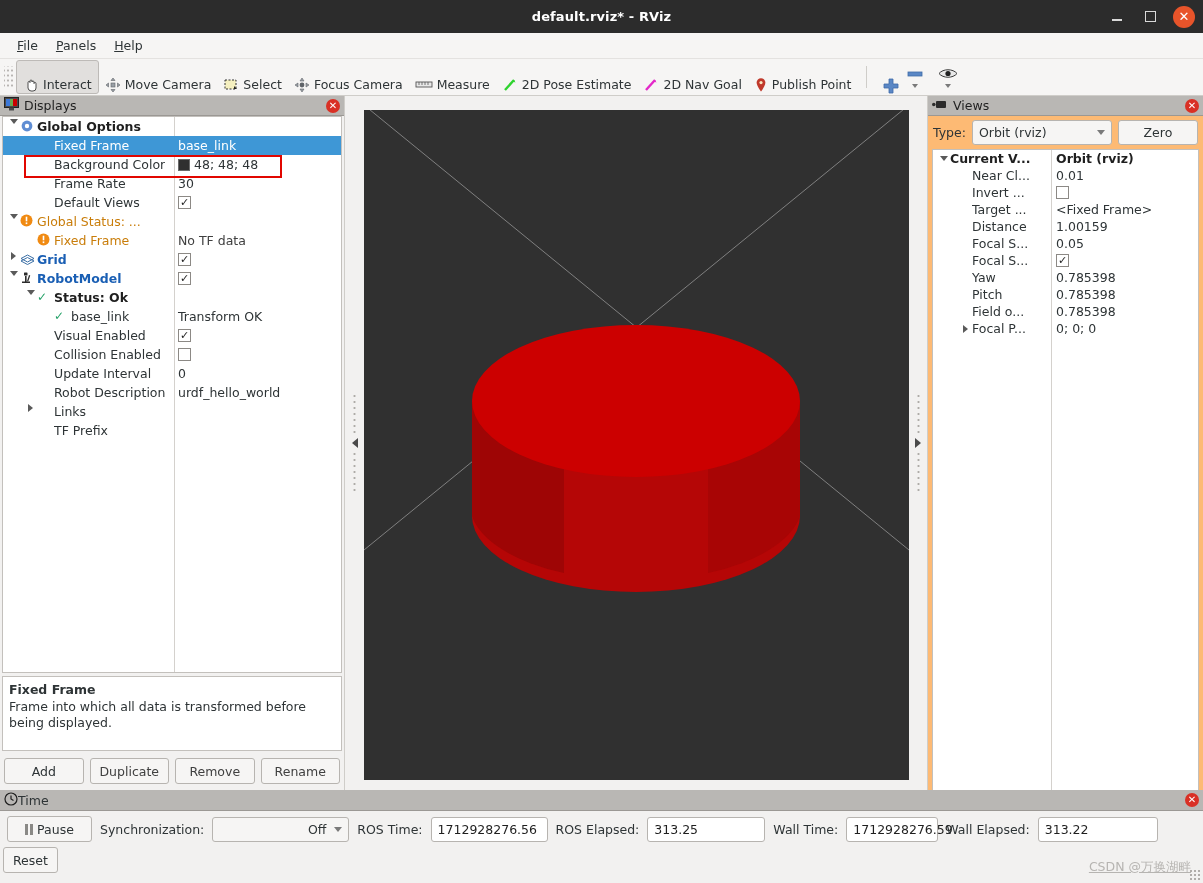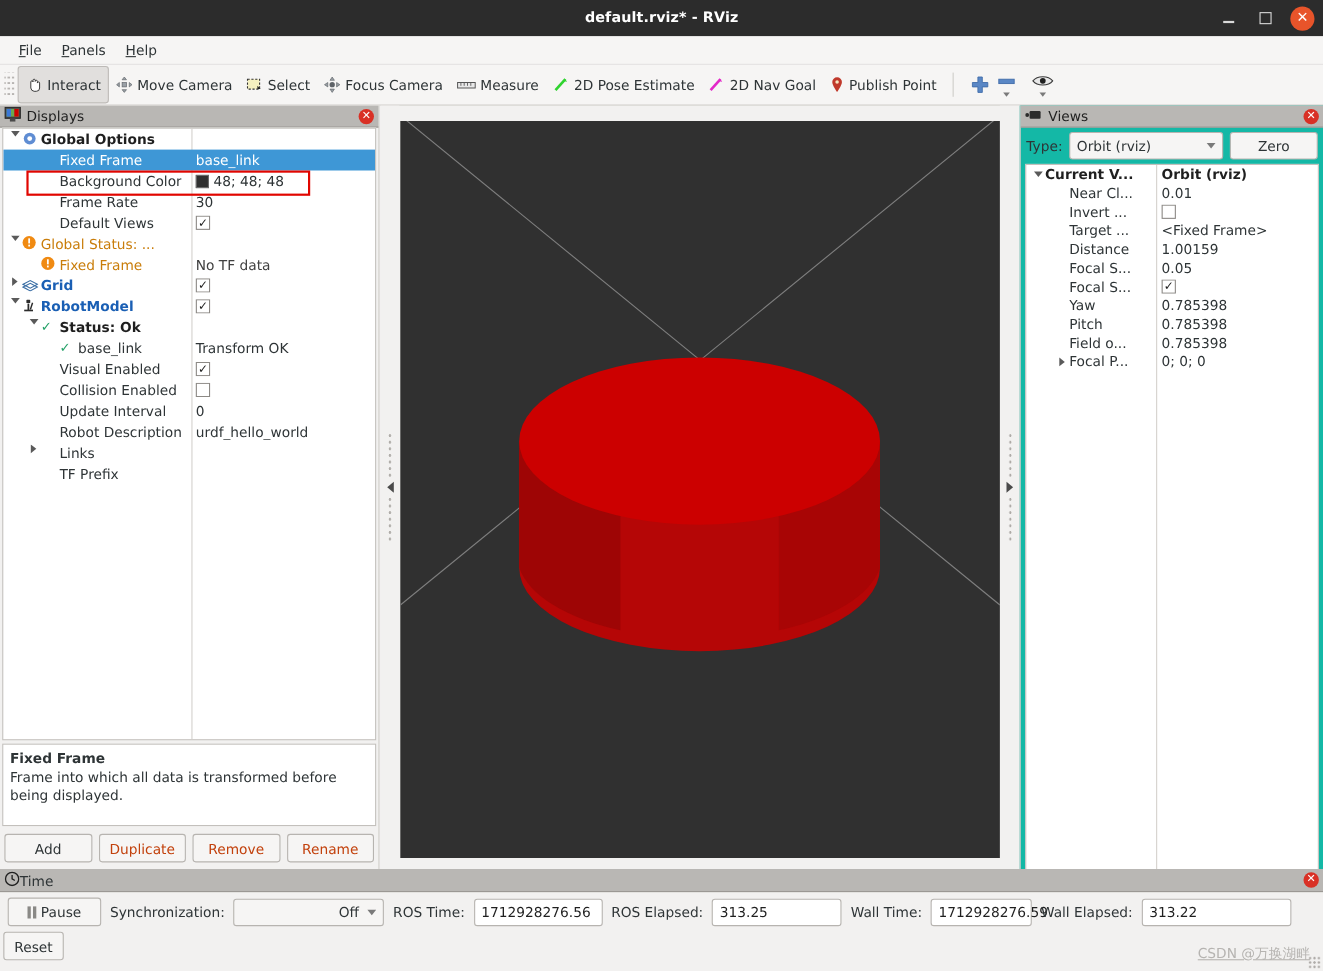--- a/index.html
+++ b/index.html
@@ -63,21 +63,21 @@
     position: absolute; left: 0; top: 59px; width: 1203px; height: 37px;
     background: #f6f5f4; display: flex; align-items: center;
     border-bottom: 1px solid #cfcdc9; padding-left: 4px;
   }
   .grip {
     width: 9px; height: 22px; margin-right: 3px;
     background-image: radial-gradient(circle, #b8b5b2 1px, transparent 1.2px);
     background-size: 4px 5px; background-position: 2px 2px;
   }
   .tool {
-    display: flex; align-items: center; gap: 4px;
+    display: flex; align-items: flex-start; gap: 4px;
     height: 27px; padding: 16px 6px; font-size: 12.5px; color: #2e3436;
     white-space: nowrap;
   }
   .tool.checked {
     background: #e1dfdd; border: 1px solid #bdbab7; border-radius: 3px;
   }
   .tool svg { display: block; }
   .tsep {
     width: 1px; height: 22px; background: #cfcdc9; margin: 0 9px;
   }
@@ -173,21 +173,21 @@
   .desc-box b { font-weight: bold; }
   .btnrow {
     display: flex; gap: 6px; padding: 7px 4px 6px 4px;
   }
   .btn {
     flex: 1 1 0; height: 26px; background: #f6f5f4;
     border: 1px solid #b7b4b0; border-radius: 3px;
     display: flex; align-items: center; justify-content: center;
     font-size: 12.5px; color: #2e3436;
   }
-  .btn.disabled { color: #c2410c; }
+  .btn.disabled { color: #404040; }
 
   
   .viewport {
     position: absolute; left: 364px; top: 110px; width: 545px; height: 670px;
     background: #303030; overflow: hidden;
   }
   .splitter-l {
     position: absolute; left: 346px; top: 96px; width: 17px; height: 694px;
     background: #f2f1f0; display: flex; align-items: center;
     justify-content: center;
@@ -210,21 +210,21 @@
     border-bottom: 5px solid transparent; border-right: 6px solid #4a4a4a;
   }
   .sp-tri-r {
     width: 0; height: 0; border-top: 5px solid transparent;
     border-bottom: 5px solid transparent; border-left: 6px solid #4a4a4a;
   }
 
   
   .views-panel {
     position: absolute; left: 927px; top: 96px; width: 276px; height: 748px;
-    background: #14b8a6; display: flex; flex-direction: column;
+    background: #fdba74; display: flex; flex-direction: column;
     border-left: 1px solid #cfcdc9;
   }
   .views-typerow {
     display: flex; align-items: center; gap: 6px; padding: 4px 5px;
   }
   .views-typerow .lbl { font-size: 12.5px; }
   .combo {
     height: 25px; background: #f6f5f4; border: 1px solid #b7b4b0;
     border-radius: 3px; display: flex; align-items: center;
     padding: 0 6px; font-size: 12.5px; position: relative;
@@ -916,21 +916,21 @@
         <span class="cv">Off</span>
         <span class="carrow"></span>
       </div>
       <span>ROS Time:</span>
       <div class="field" style="width:117px">1712928276.56</div>
       <span>ROS Elapsed:</span>
       <div class="field" style="width:118px">313.25</div>
       <span>Wall Time:</span>
       <div class="field" style="width:92px">1712928276.59</div>
       <span>Wall Elapsed:</span>
-      <div class="field" style="width:136px">313.22</div>
+      <div class="field" style="width:120px">313.22</div>
     </div>
 
     <div class="reset-row">
       <div class="btn-sm" style="padding:0 9px">Reset</div>
     </div>
 
     <div class="watermark">CSDN @万换湖畔</div>
     <div class="resize-grip"></div>
   </div>
 

